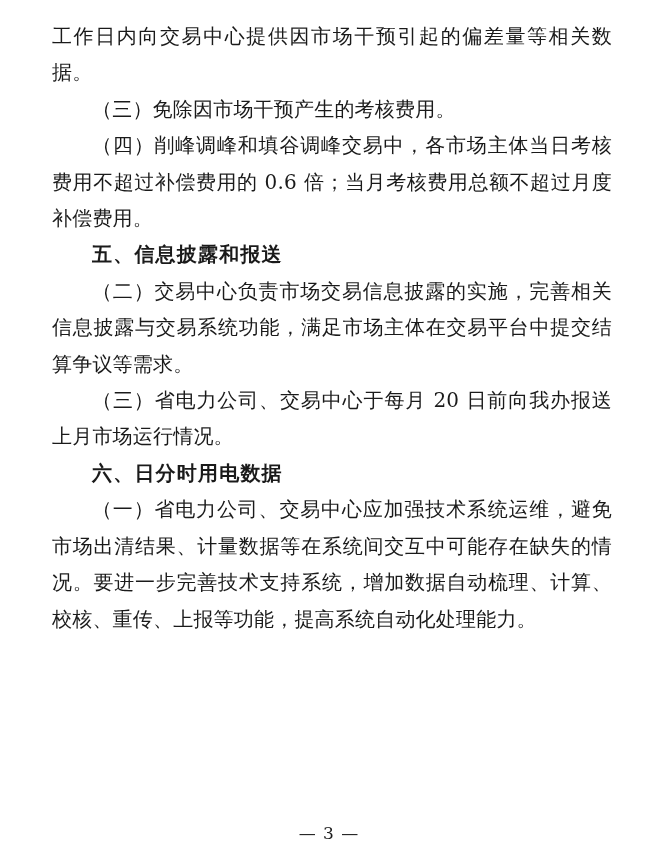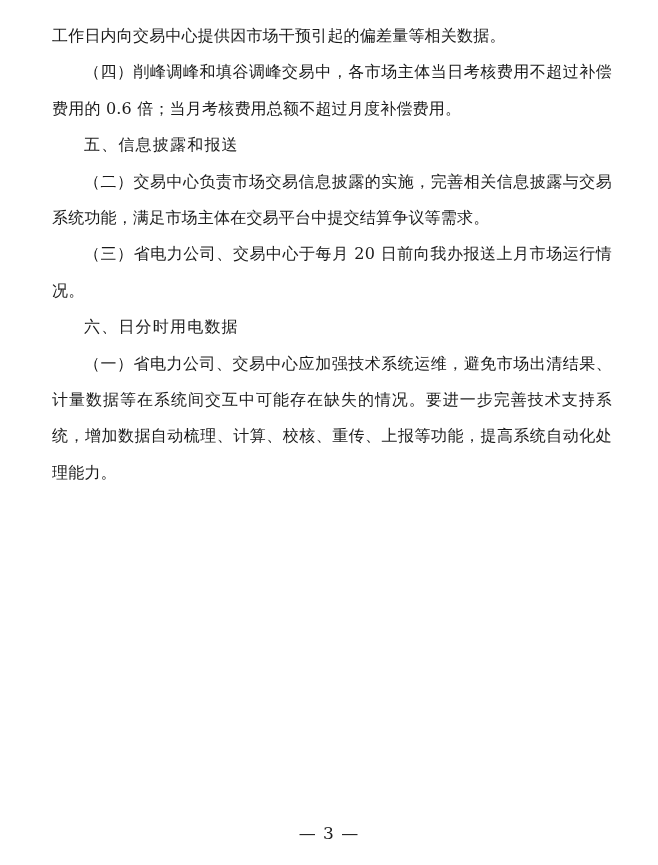--- a/index.html
+++ b/index.html
@@ -18,37 +18,37 @@
   .page {
     position: absolute;
     left: 0;
     top: 0;
     width: 658px;
     height: 865px;
     box-sizing: border-box;
     padding: 18px 46px 0 52px;
   }
   .doc-body {
-    font-size: 16px;
+    font-size: 20px;
     line-height: 36.4px;
     letter-spacing: 0.2px;
     text-align: justify;
     text-justify: inter-ideograph;
   }
   p {
     margin: 0;
     padding: 0;
     white-space: pre-wrap;
     word-break: break-all;
   }
   .para {
     text-indent: 0;
   }
   .heading {
-    font-weight: normal;
+    font-weight: bold;
     letter-spacing: 1.2px;
   }
   .footer {
     position: absolute;
     left: 0;
     right: 0;
     bottom: 22px;
     text-align: center;
     font-size: 17px;
     font-family: "DejaVu Serif", "Liberation Serif", serif;
@@ -57,20 +57,21 @@
   }
 </style>
 </head>
 <body>
 
 <div class="page">
   <div class="doc-body">
 
     <p class="para" style="text-indent: 0px;">工作日内向交易中心提供因市场干预引起的偏差量等相关数据。</p>
 
+    <p class="para" style="text-indent: 2em;">（三）免除因市场干预产生的考核费用。</p>
 
     <p class="para" style="text-indent: 2em;">（四）削峰调峰和填谷调峰交易中，各市场主体当日考核费用不超过补偿费用的 0.6 倍；当月考核费用总额不超过月度补偿费用。</p>
 
     <p class="heading" style="text-indent: 2em;">五、信息披露和报送</p>
 
 
     <p class="para" style="text-indent: 2em;">（二）交易中心负责市场交易信息披露的实施，完善相关信息披露与交易系统功能，满足市场主体在交易平台中提交结算争议等需求。</p>
 
     <p class="para" style="text-indent: 2em;">（三）省电力公司、交易中心于每月 20 日前向我办报送上月市场运行情况。</p>
 

